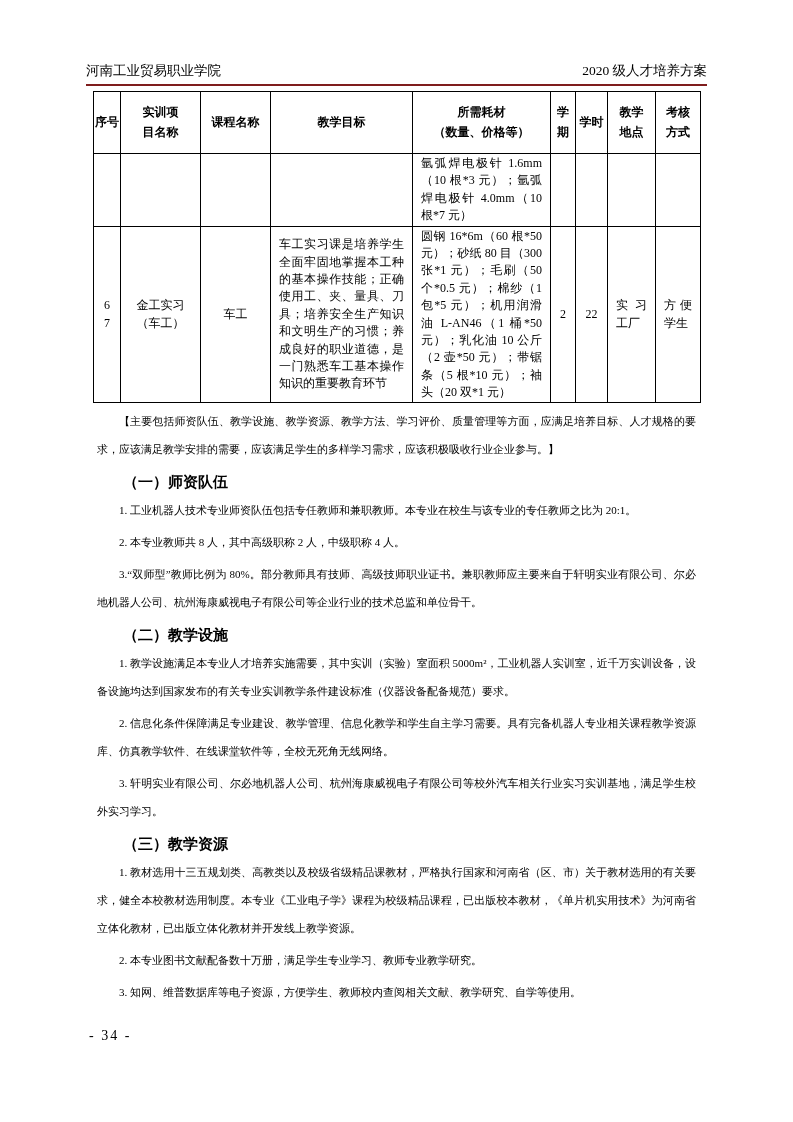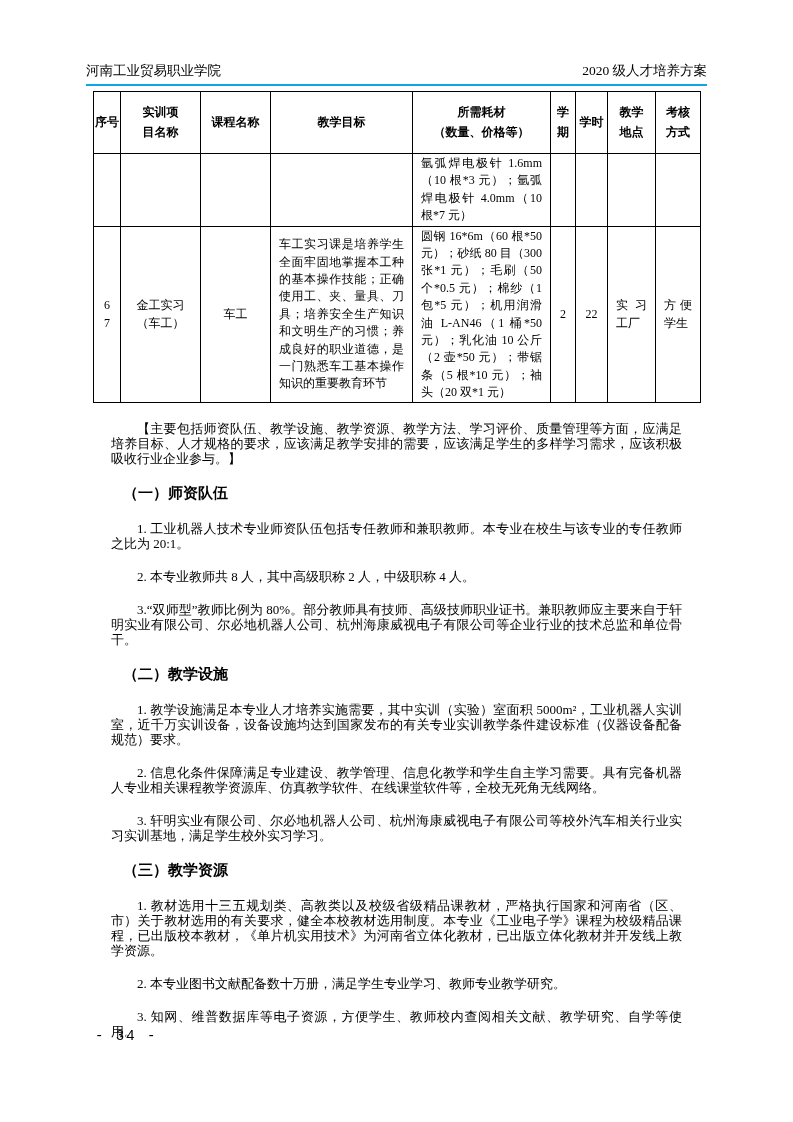--- a/index.html
+++ b/index.html
@@ -15,21 +15,21 @@
     padding: 62px 93px 0 93px;
     background: #ffffff;
     overflow: hidden;
   }
   
   .doc-header {
     display: flex; justify-content: space-between; align-items: flex-end;
     font-size: 13.5px; line-height: 18px;
     margin: 0 -7px 0 -7px;
     padding-bottom: 4px;
-    border-bottom: 2px solid #0ea5e9;
+    border-bottom: 2px solid #7f1d1d;
   }
   
   table.tbl {
     border-collapse: collapse; table-layout: fixed;
     width: 607px; margin-top: 5px;
     font-size: 12px;
   }
   .tbl th, .tbl td {
     border: 1px solid #000;
     padding: 1px 8px;
@@ -52,27 +52,27 @@
   
   .sec {
     font-size: 15.5px; font-weight: bold;
     margin: 13px 0 4px 0; text-indent: 2em;
   }
   .sub {
     font-size: 15px; font-weight: bold;
     margin: 10px 0 4px 0; text-indent: 2em;
   }
   .para {
-    font-size: 13px; line-height: 15px;
-    margin: 18px; text-align: justify; text-indent: 2em;
+    font-size: 11px; line-height: 28px;
+    margin: 4px; text-align: justify; text-indent: 2em;
   }
   
   .pagenum {
-    position: absolute; left: 95px; top: 1028px;
-    font-size: 14px; letter-spacing: 2px; font-family: Liberation Mono, monospace;
+    position: absolute; left: 89px; top: 1028px;
+    font-size: 14px; letter-spacing: 2px;
   }
 </style>
 </head>
 <body>
 
 <div class="page">
 
   <div class="doc-header">
     <span>河南工业贸易职业学院</span>
     <span>2020 级人才培养方案</span>

